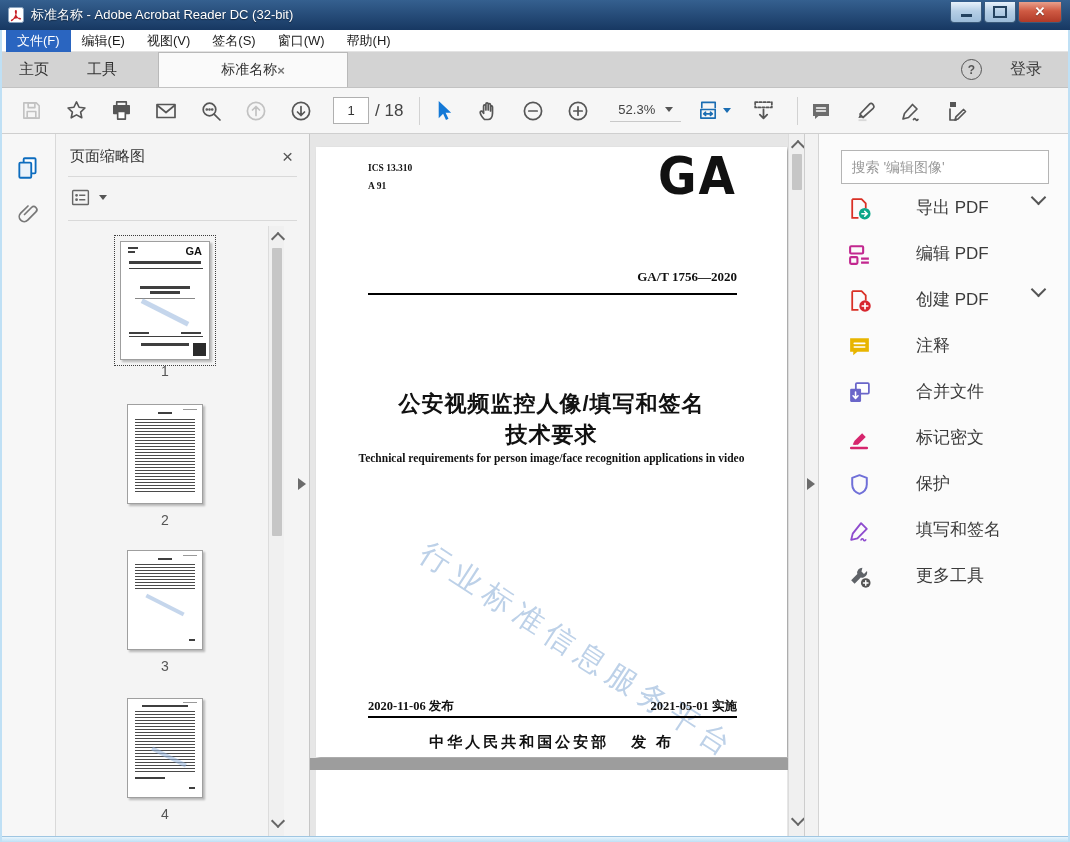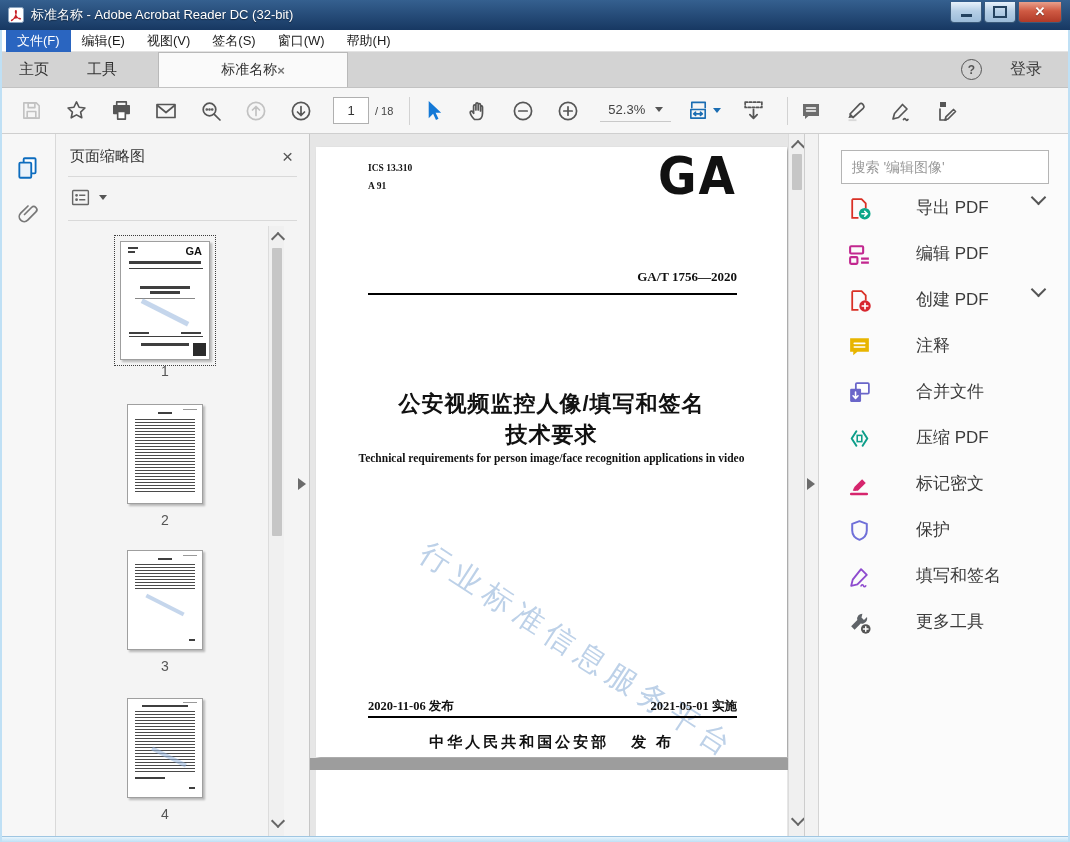--- a/index.html
+++ b/index.html
@@ -29,21 +29,21 @@
   #tabbar .right{margin-left:auto;display:flex;align-items:center;gap:28px;padding-right:28px;}
   .help-circle{width:19px;height:19px;border:1.6px solid #555;border-radius:50%;display:flex;align-items:center;justify-content:center;font-size:12px;font-weight:bold;color:#555;}
   .login{font-size:16px;color:#3c3c3c;}
   
   #toolbar{position:absolute;left:0;top:88px;width:100%;height:46px;background:#f6f6f6;border-bottom:1px solid #cfcfcf;box-sizing:border-box;display:flex;align-items:center;padding-left:18px;}
   .ti{width:26px;height:26px;display:flex;align-items:center;justify-content:center;margin-right:19px;}
   .ti svg{stroke:#565656;fill:none;stroke-width:1.7;stroke-linecap:round;stroke-linejoin:round;}
   .ti.disabled svg{stroke:#c2c2c2;}
   .sep{width:1px;height:28px;background:#d2d2d2;margin:0 10px 0 2px;}
   #page-input{width:30px;height:23px;border:1px solid #b0b0b0;text-align:center;font-size:13px;color:#333;background:#fff;margin-right:6px;}
-  .page-total{font-size:11px;color:#444;margin-right:14px;}
+  .page-total{font-size:17px;color:#444;margin-right:14px;}
   .zoom-box{display:flex;align-items:center;gap:10px;padding:3px 8px 4px;border-bottom:1px solid #c9c9c9;margin-right:16px;}
   .zoom-box .zl{font-size:13px;color:#444;}
   .caret{width:0;height:0;border-left:4px solid transparent;border-right:4px solid transparent;border-top:5px solid #555;}
   .caret.blue{border-top-color:#1b6db2;}
   
   #content{position:absolute;left:0;top:134px;width:100%;height:702px;background:#e6e6e6;}
   
   #rail{position:absolute;left:0;top:0;width:56px;height:100%;background:#f7f7f7;border-right:1px solid #d9d9d9;box-sizing:border-box;}
   .rail-ic{width:56px;height:40px;display:flex;align-items:center;justify-content:center;}
   
@@ -426,27 +426,20 @@
         <div class="tool-row">
           <svg width="25" height="25" viewBox="0 0 24 24">
               <rect x="8.5" y="3" width="12.5" height="10" rx="1" fill="#fff" stroke="#6a66c9" stroke-width="1.7"></rect>
               <rect x="3" y="8.5" width="10.5" height="12.5" rx="1" fill="#6a66c9"></rect>
               <path d="M8.2 11.5v6M5.8 15.2l2.4 2.6 2.4-2.6" stroke="#fff" stroke-width="1.5" fill="none" stroke-linecap="round" stroke-linejoin="round"></path>
             </svg>
           <span class="lbl">合并文件</span>
         </div>
         <div class="tool-row">
           <svg width="25" height="25" viewBox="0 0 24 24">
-              <path d="M9 5L4.5 12 9 19M15 5l4.5 7L15 19" fill="none" stroke="#0d9e8a" stroke-width="1.9" stroke-linecap="round" stroke-linejoin="round"></path>
-              <rect x="9.8" y="9" width="4.4" height="6" fill="none" stroke="#0d9e8a" stroke-width="1.5"></rect>
-            </svg>
-          <span class="lbl">压缩 PDF</span>
-        </div>
-        <div class="tool-row">
-          <svg width="25" height="25" viewBox="0 0 24 24">
               <path d="M7 14.5l7.5-7.5 3.5 3.5-7.5 7.5H7z" fill="#d6256d"></path>
               <path d="M7 14.5L5.5 18h3z" fill="#d6256d"></path>
               <path d="M4 21h15" stroke="#d6256d" stroke-width="2.4" stroke-linecap="round"></path>
             </svg>
           <span class="lbl">标记密文</span>
         </div>
         <div class="tool-row">
           <svg width="25" height="25" viewBox="0 0 24 24">
               <path d="M12 3l7 2.6V12c0 4.4-2.9 7.4-7 9-4.1-1.6-7-4.6-7-9V5.6z" fill="none" stroke="#6f6fd8" stroke-width="1.9" stroke-linejoin="round"></path>
             </svg>

